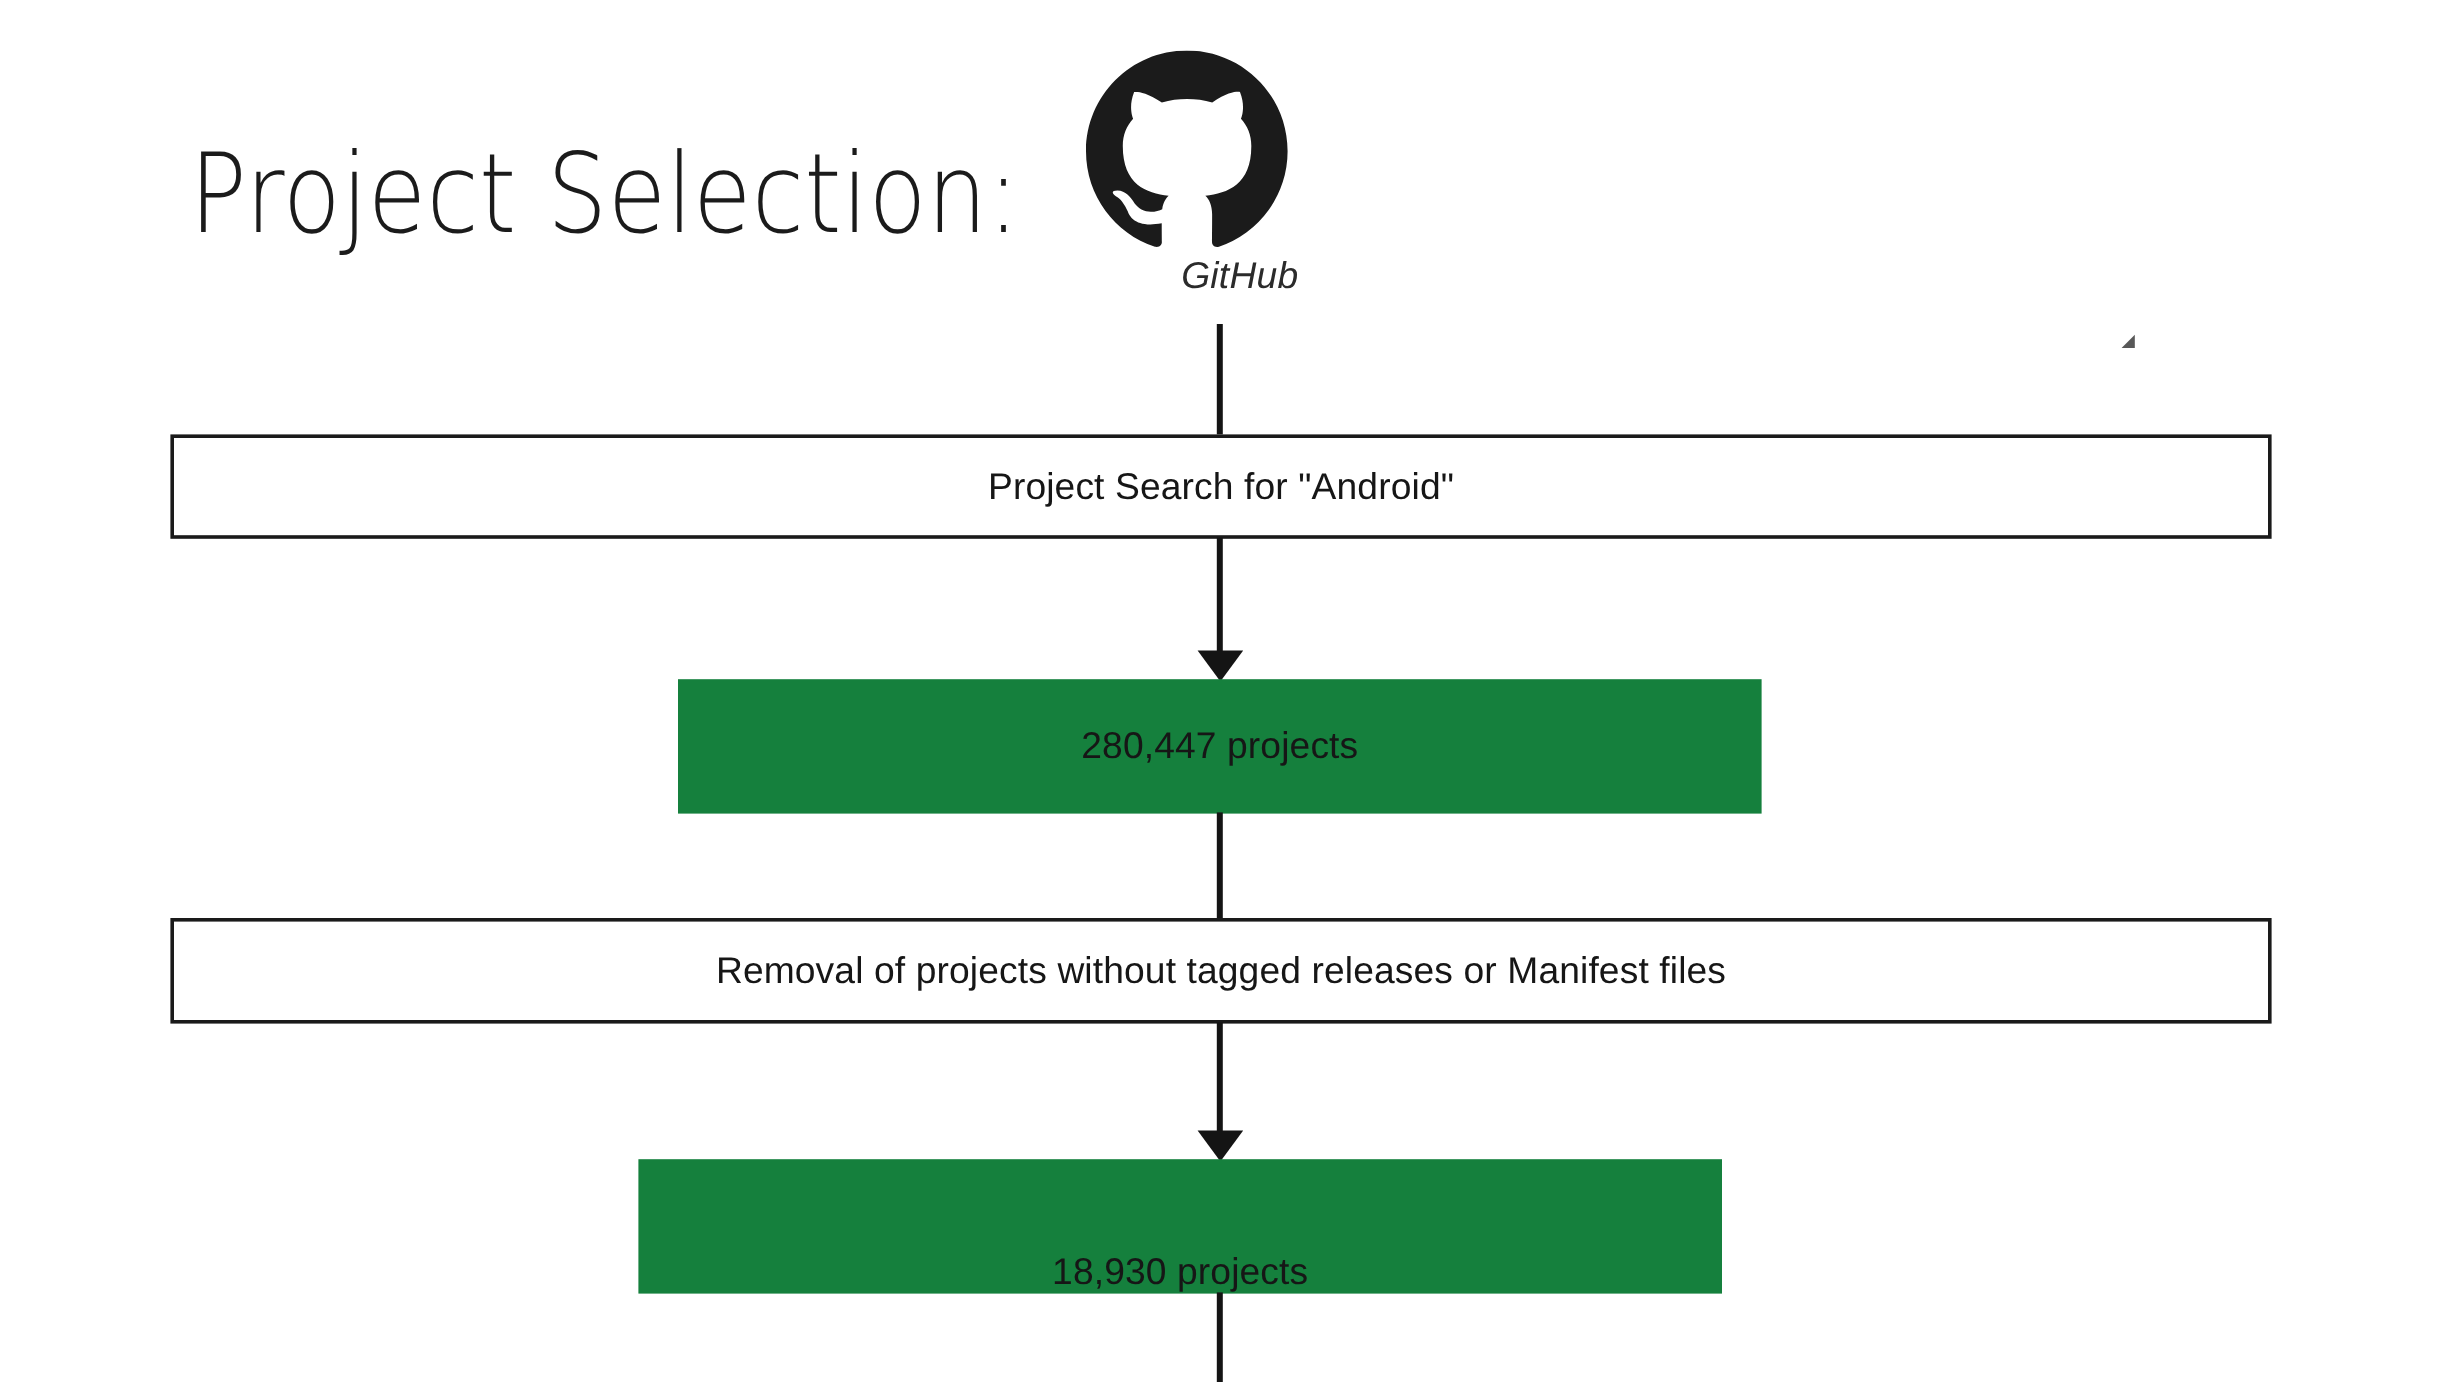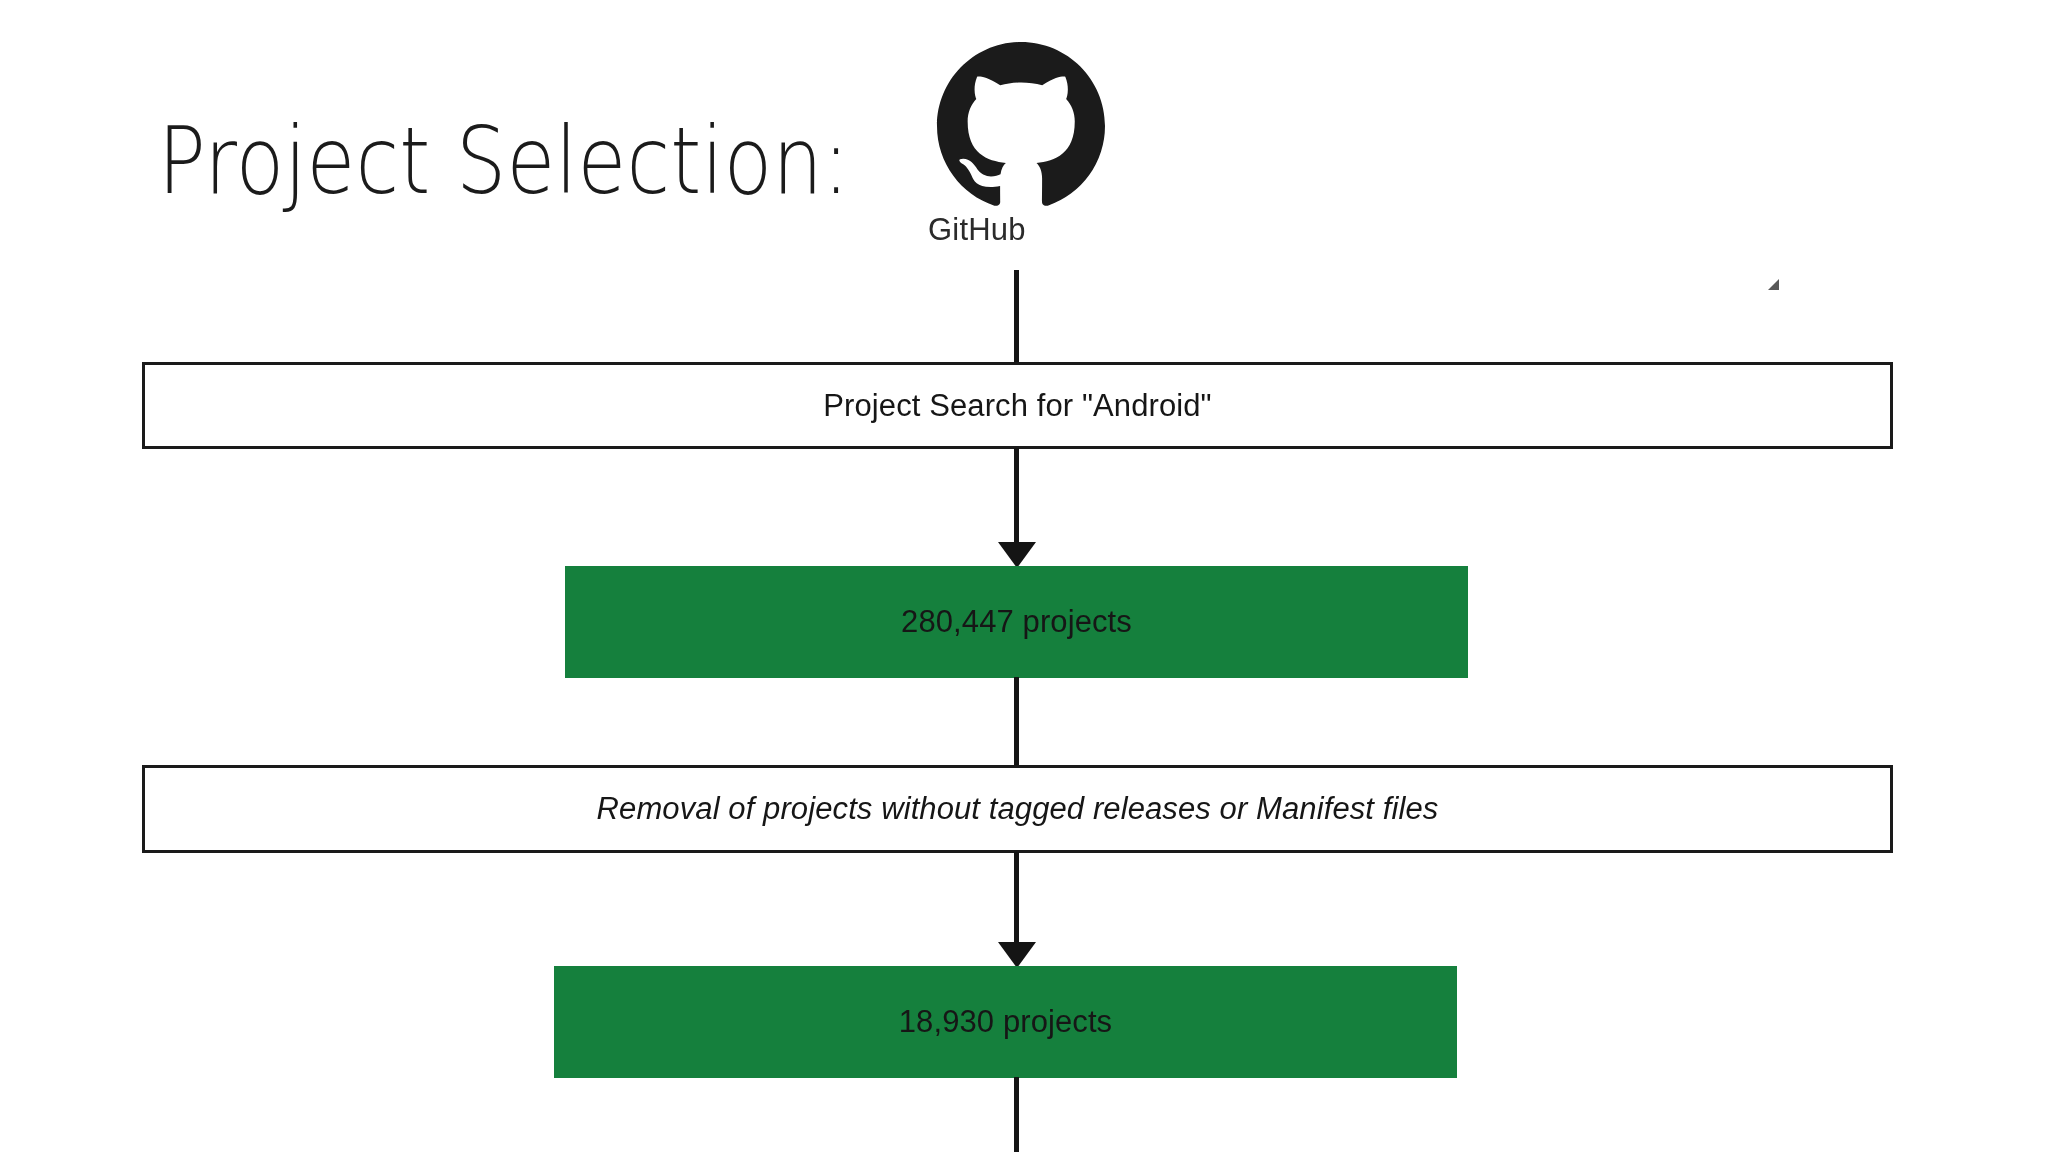--- a/index.html
+++ b/index.html
@@ -36,24 +36,25 @@
     color: #1b1b1b;
     line-height: 1.08;
     white-space: nowrap;
     transform: scaleX(0.86);
     transform-origin: left top;
   }
 
   
   .gh-block {
     position: absolute;
-    left: 928px;
+    left: 896px;
     top: 42px;
     width: 186px;
-    text-align: left;
+    text-align: right;
+    font-style: italic;
   }
   .gh-mark {
     display: block;
     width: 170px;
     height: 168px;
     margin: 0 auto;
   }
   .gh-label {
     display: block;
     margin-top: 2px;
@@ -97,22 +98,22 @@
     font-size: 31px;
     font-weight: 400;
     color: #161616;
     letter-spacing: 0.1px;
     white-space: nowrap;
   }
 
   
   #box-search   { left: 142px;  top: 362px;  width: 1751px; height: 87px; }
   #box-count-1  { left: 565px;  top: 566px;  width: 903px;  height: 112px; }
-  #box-removal  { left: 142px;  top: 765px;  width: 1751px; height: 88px; font-style: italic; }
-  #box-count-2  { left: 554px;  top: 966px;  width: 903px;  height: 112px; }
+  #box-removal  { left: 142px;  top: 765px;  width: 1751px; height: 88px; }
+  #box-count-2  { left: 532px;  top: 966px;  width: 903px;  height: 112px; align-items: flex-end; }
 
   
   .conn {
     position: absolute;
     left: 1014px;
     width: 5px;
     background: #141414;
   }
   #conn-gh-search   { top: 270px; height: 93px; }
   #conn-search-c1   { top: 448px; height: 100px; }

